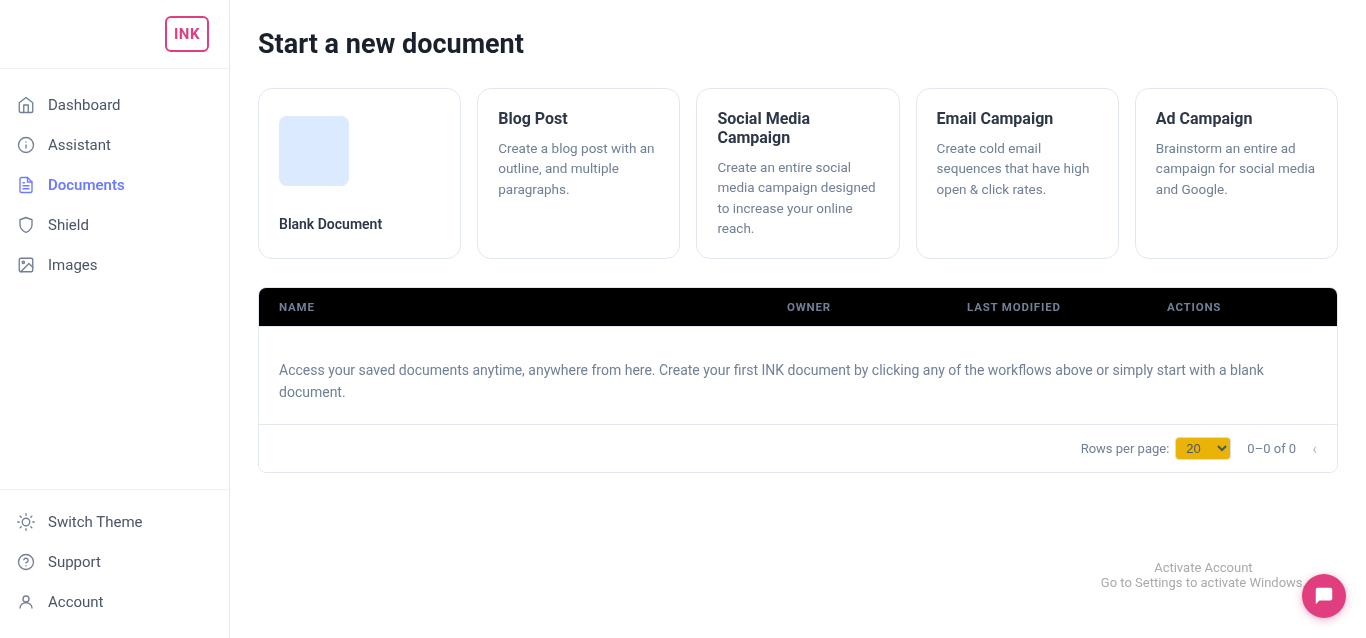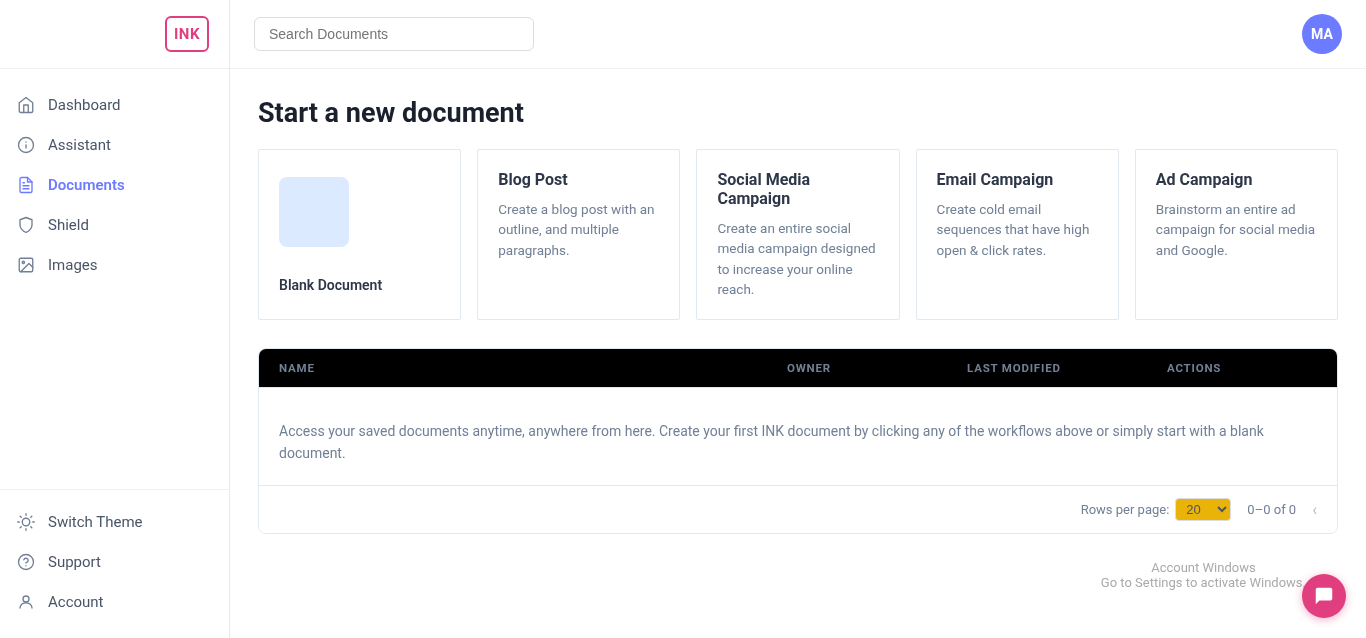--- a/index.html
+++ b/index.html
@@ -119,26 +119,27 @@
 
     
     .cards-row {
       display: flex;
       gap: 16px;
       margin-bottom: 28px;
     }
     .doc-card {
       flex: 1;
       border: 1px solid #e2e8f0;
-      border-radius: 2px;
+      border-radius: 14px;
       padding: 20px;
       cursor: pointer;
       transition: box-shadow 0.15s;
       min-width: 0;
       background: #fff;
+      margin-top: 8px;
     }
     .blank-card {
       display: flex;
       flex-direction: column;
       justify-content: center;
       gap: 30px;
       min-height: 160px;
     }
     .blank-thumb {
       width: 70px;
@@ -345,24 +346,20 @@
           <path d="M4 20c0-4 3.6-7 8-7s8 3 8 7"></path>
         </svg>
       </span>
       <span>Account</span>
     </div>
   </div>
 </aside>
 
 <main class="main">
 
-  <div class="topbar">
-    <input class="search-box" type="text" placeholder="Search Documents" style="">
-    <div class="avatar">MA</div>
-  </div>
 
   <div class="content">
     <div class="section-title">Start a new document</div>
 
     <div class="cards-row">
 
       <div class="doc-card blank-card">
         <div class="blank-thumb"></div>
         <div class="blank-label">Blank Document</div>
       </div>
@@ -406,21 +403,21 @@
           </select>
         </div>
         <span class="pagination-info">0–0 of 0</span>
         <span class="pagination-arrow">‹</span>
       </div>
     </div>
   </div>
 </main>
 
 <div class="activate-overlay">
-  <div>Account Windows</div>
+  <div>Activate Account</div>
   <div>Go to Settings to activate Windows.</div>
 </div>
 
 <div class="chat-btn">
   <svg viewBox="0 0 24 24">
     <path d="M21 15a2 2 0 01-2 2H7l-4 4V5a2 2 0 012-2h14a2 2 0 012 2z"></path>
   </svg>
 </div>
 
 </body></html>

